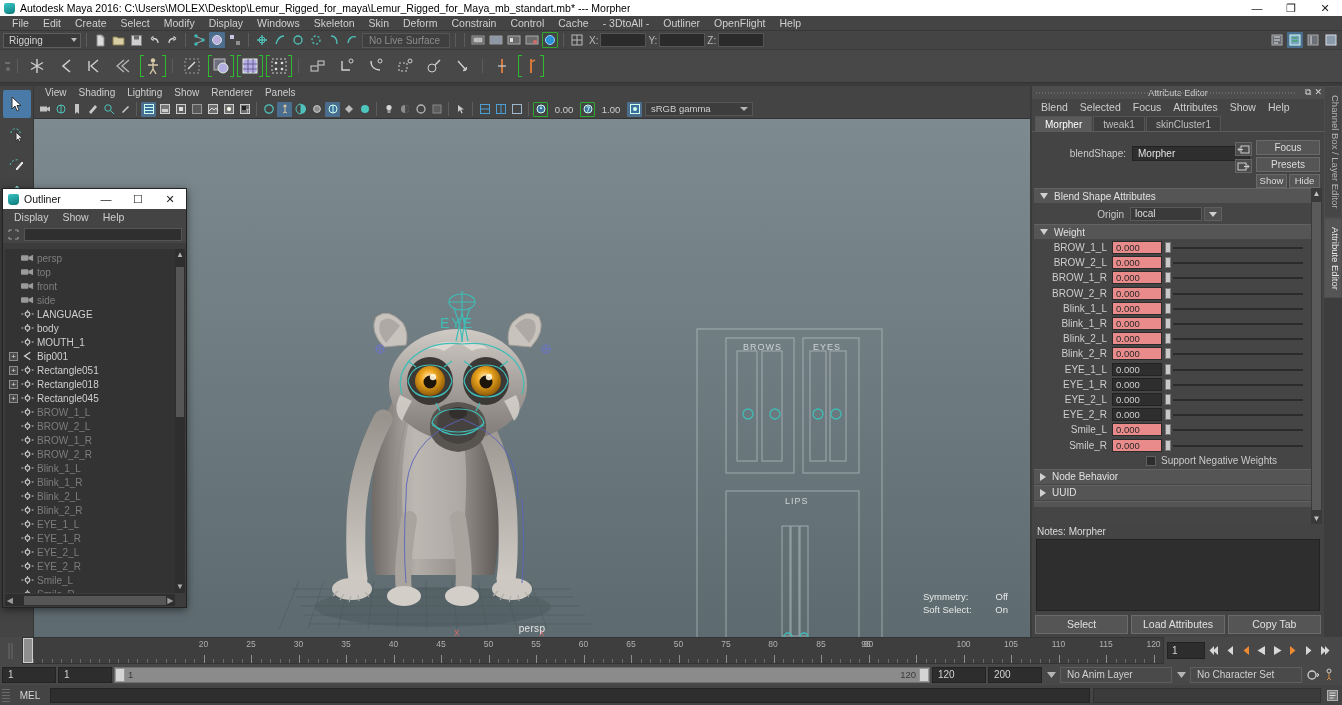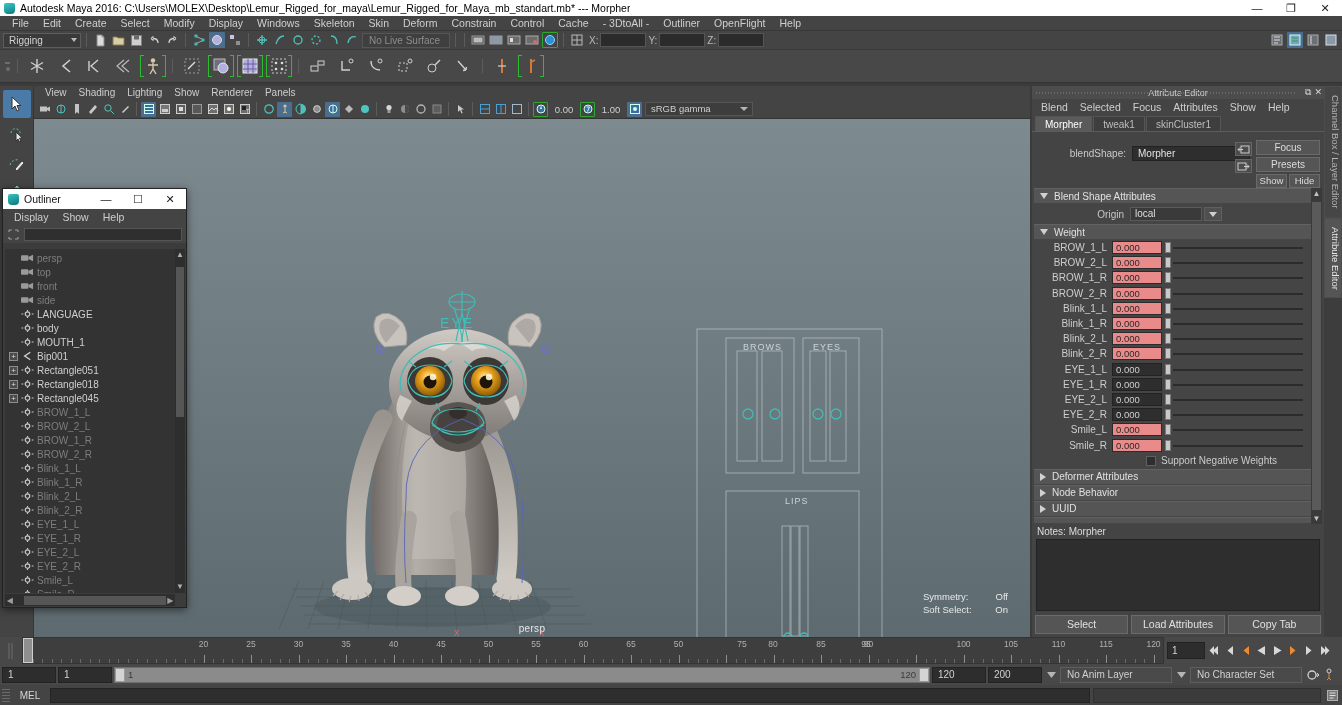--- a/index.html
+++ b/index.html
@@ -1460,24 +1460,20 @@
               <div class="track"></div>
               <div class="knob"></div>
             </div>
           </div>
           <div class="snw">
             <div class="chk"></div>
             <span>Support Negative Weights</span>
           </div>
           <div class="frame">
             <div class="tri tri-right"></div>
-            <div class="ftxt">Deformer Attributes</div>
-          </div>
-          <div class="frame">
-            <div class="tri tri-right"></div>
             <div class="ftxt">Node Behavior</div>
           </div>
           <div class="frame">
             <div class="tri tri-right"></div>
             <div class="ftxt">UUID</div>
           </div>
           <div class="frame" style="height: 6px;"></div>
         </div>
       <div class="ae-vscroll">
         <div class="ae-varr" style="top:0">▲</div>
@@ -1529,21 +1525,21 @@
           <div class="ts-lbl" style="left: 465.5px;">50</div>
           <div class="ts-tick" style="left: 513px;"></div>
           <div class="ts-lbl" style="left: 513px;">55</div>
           <div class="ts-tick" style="left: 560.5px;"></div>
           <div class="ts-lbl" style="left: 560.5px;">60</div>
           <div class="ts-tick" style="left: 608px;"></div>
           <div class="ts-lbl" style="left: 608px;">65</div>
           <div class="ts-tick" style="left: 655.5px;"></div>
           <div class="ts-lbl" style="left: 655.5px;">50</div>
           <div class="ts-tick" style="left: 703px;"></div>
-          <div class="ts-lbl" style="left: 703px; margin-left: 16px;">75</div>
+          <div class="ts-lbl" style="left: 703px;">75</div>
           <div class="ts-tick" style="left: 750.5px;"></div>
           <div class="ts-lbl" style="left: 750px;">80</div>
           <div class="ts-tick" style="left: 798px;"></div>
           <div class="ts-lbl" style="left: 798px;">85</div>
           <div class="ts-tick" style="left: 845.5px;"></div>
           <div class="ts-lbl" style="left: 845.5px;">90</div>
           <div class="ts-tick" style="left: 893px;"></div>
           <div class="ts-lbl" style="left: 843px;">95</div>
           <div class="ts-tick" style="left: 940.5px;"></div>
           <div class="ts-lbl" style="left: 940.5px;">100</div>

